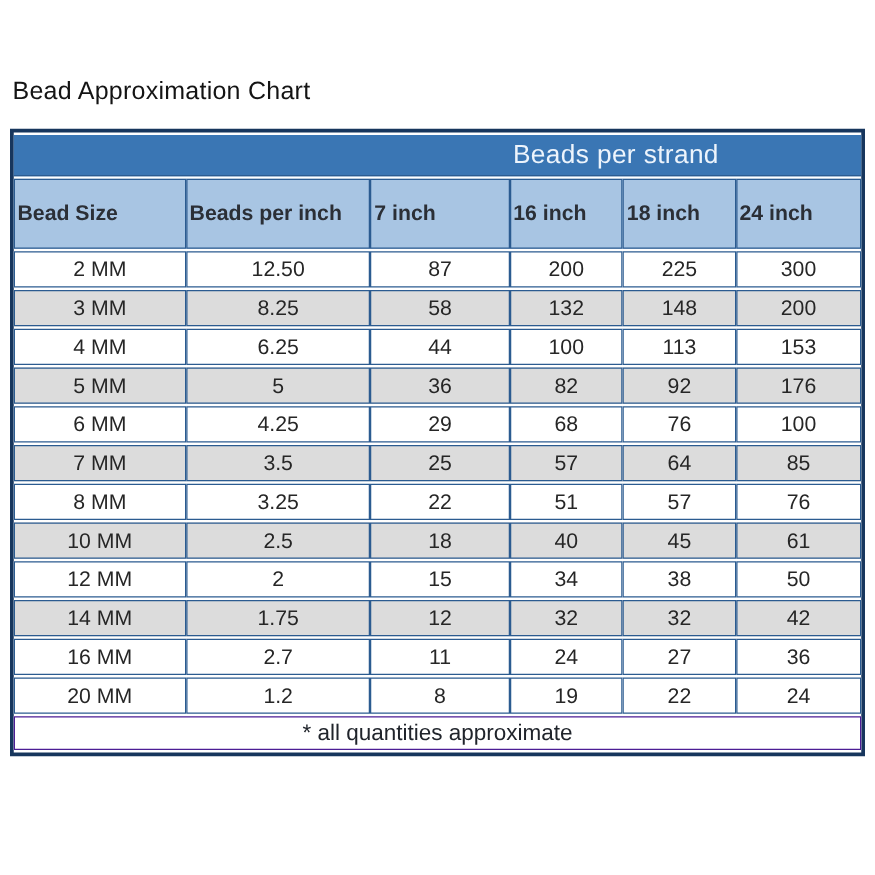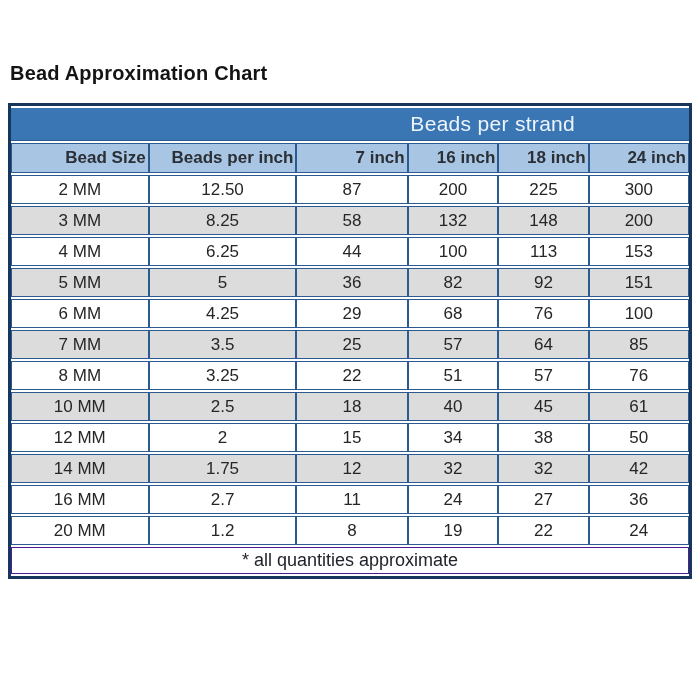--- a/index.html
+++ b/index.html
@@ -10,21 +10,21 @@
     height: 700px;
     font-family: "Liberation Sans", sans-serif;
     position: relative;
     overflow: hidden;
   }
   .page-title {
     position: absolute;
     left: 10px;
     top: 62px;
     font-size: 20px;
-    font-weight: 700;
+    font-weight: 400;
     color: #141414;
     letter-spacing: 0.2px;
   }
   .table-wrap {
     position: absolute;
     left: 8px;
     top: 103px;
     width: 684px;
   }
   table.bead-table {
@@ -51,22 +51,22 @@
     letter-spacing: 0.3px;
   }
   
   tr.col-head th {
     background: #A8C5E3;
     color: #2B2F36;
     font-size: 17px;
     font-weight: 700;
     height: 26px;
     border: 1px solid #2B5B90;
-    padding: 1px 2px;
-    text-align: right;
+    padding: 14px 2px;
+    text-align: left;
     overflow: hidden;
     white-space: nowrap;
   }
   
   tbody td {
     background: #ffffff;
     color: #262626;
     font-size: 17px;
     font-weight: 400;
     height: 27px;
@@ -140,21 +140,21 @@
           <td>100</td>
           <td>113</td>
           <td>153</td>
         </tr>
         <tr class="stripe">
           <td>5 MM</td>
           <td>5</td>
           <td>36</td>
           <td>82</td>
           <td>92</td>
-          <td>151</td>
+          <td>176</td>
         </tr>
         <tr>
           <td>6 MM</td>
           <td>4.25</td>
           <td>29</td>
           <td>68</td>
           <td>76</td>
           <td>100</td>
         </tr>
         <tr class="stripe">

